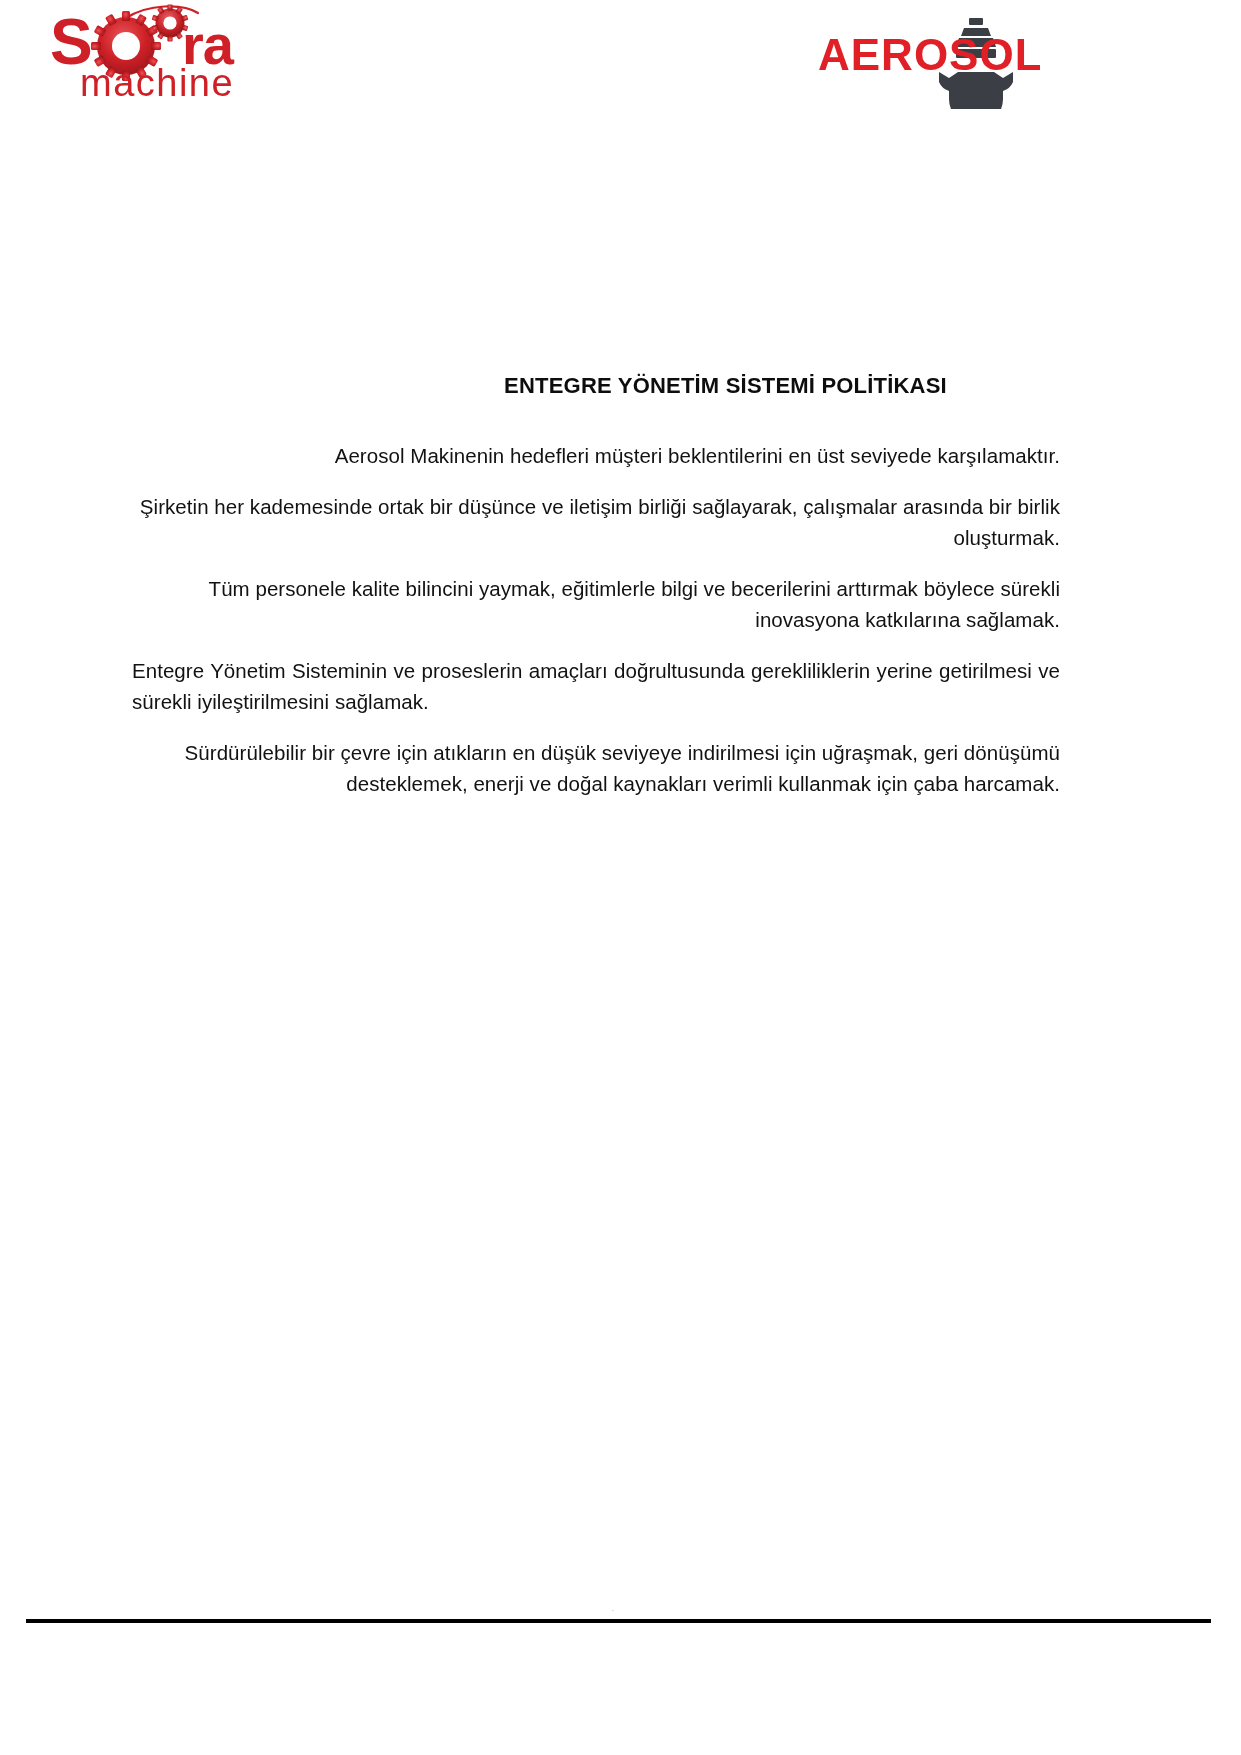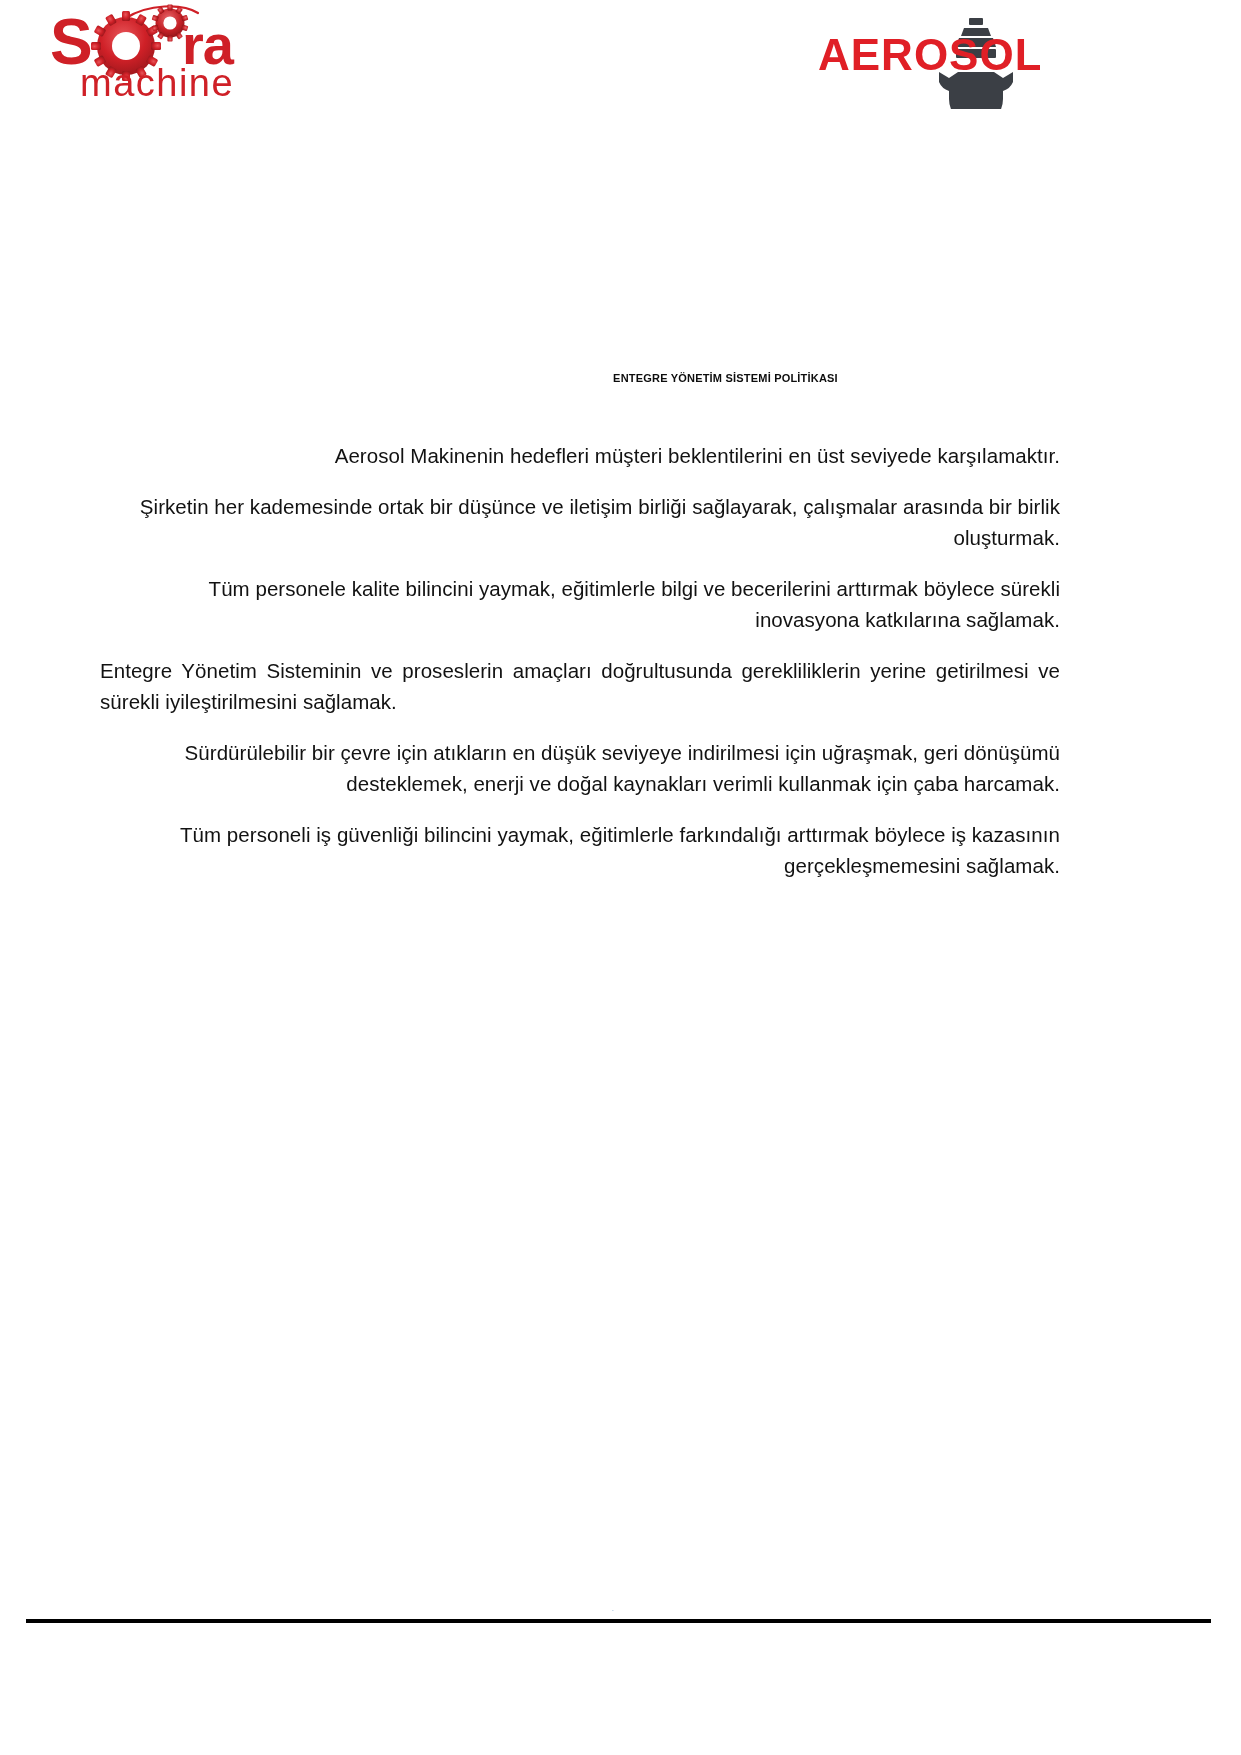--- a/index.html
+++ b/index.html
@@ -44,21 +44,21 @@
     height: 105px;
     text-align: right;
   }
 
   
   .doc-title {
     position: absolute;
     left: 100px;
     top: 372px;
     width: 1055px;
-    font-size: 11px;
+    font-size: 22px;
     font-weight: bold;
     letter-spacing: 0.2px;
     text-align: center;
     text-indent: 196px;
     line-height: 1.25;
     color: #0d0d0d;
   }
 
   
   .body-text {
@@ -71,20 +71,21 @@
     font-size: 20.5px;
     line-height: 31px;
     color: #121212;
     margin: 0 0 20px 0;
     text-align: right;
     letter-spacing: 0.05px;
   }
   .para.justify {
     text-align: justify;
     text-align-last: left;
+    margin-left: 32px;
   }
   .para:last-child { margin-bottom: 0; }
 
   
   .footer-mark {
     position: absolute;
     left: 612px;
     top: 1608px;
     width: 18px;
     height: 4px;
@@ -198,19 +199,18 @@
   </div>
 
   <div class="doc-title">ENTEGRE YÖNETİM SİSTEMİ POLİTİKASI</div>
 
   <div class="body-text">
     <p class="para">Aerosol Makinenin hedefleri müşteri beklentilerini en üst seviyede karşılamaktır.</p>
     <p class="para">Şirketin her kademesinde ortak bir düşünce ve iletişim birliği sağlayarak, çalışmalar arasında bir birlik oluşturmak.</p>
     <p class="para">Tüm personele kalite bilincini yaymak, eğitimlerle bilgi ve becerilerini arttırmak böylece sürekli inovasyona katkılarına sağlamak.</p>
     <p class="para justify">Entegre Yönetim Sisteminin ve proseslerin amaçları doğrultusunda gerekliliklerin yerine getirilmesi ve sürekli iyileştirilmesini sağlamak.</p>
     <p class="para">Sürdürülebilir bir çevre için atıkların en düşük seviyeye indirilmesi için uğraşmak, geri dönüşümü desteklemek, enerji ve doğal kaynakları verimli kullanmak için çaba harcamak.</p>
-    <p class="para">Tüm personeli iş güvenliği bilincini yaymak, eğitimlerle farkındalığı arttırmak böylece iş kazasının gerçekleşmemesini sağlamak.</p>
   </div>
 
   <div class="footer-mark">-</div>
   <div class="footer-rule"></div>
 
 </div>
 
 </body></html>

